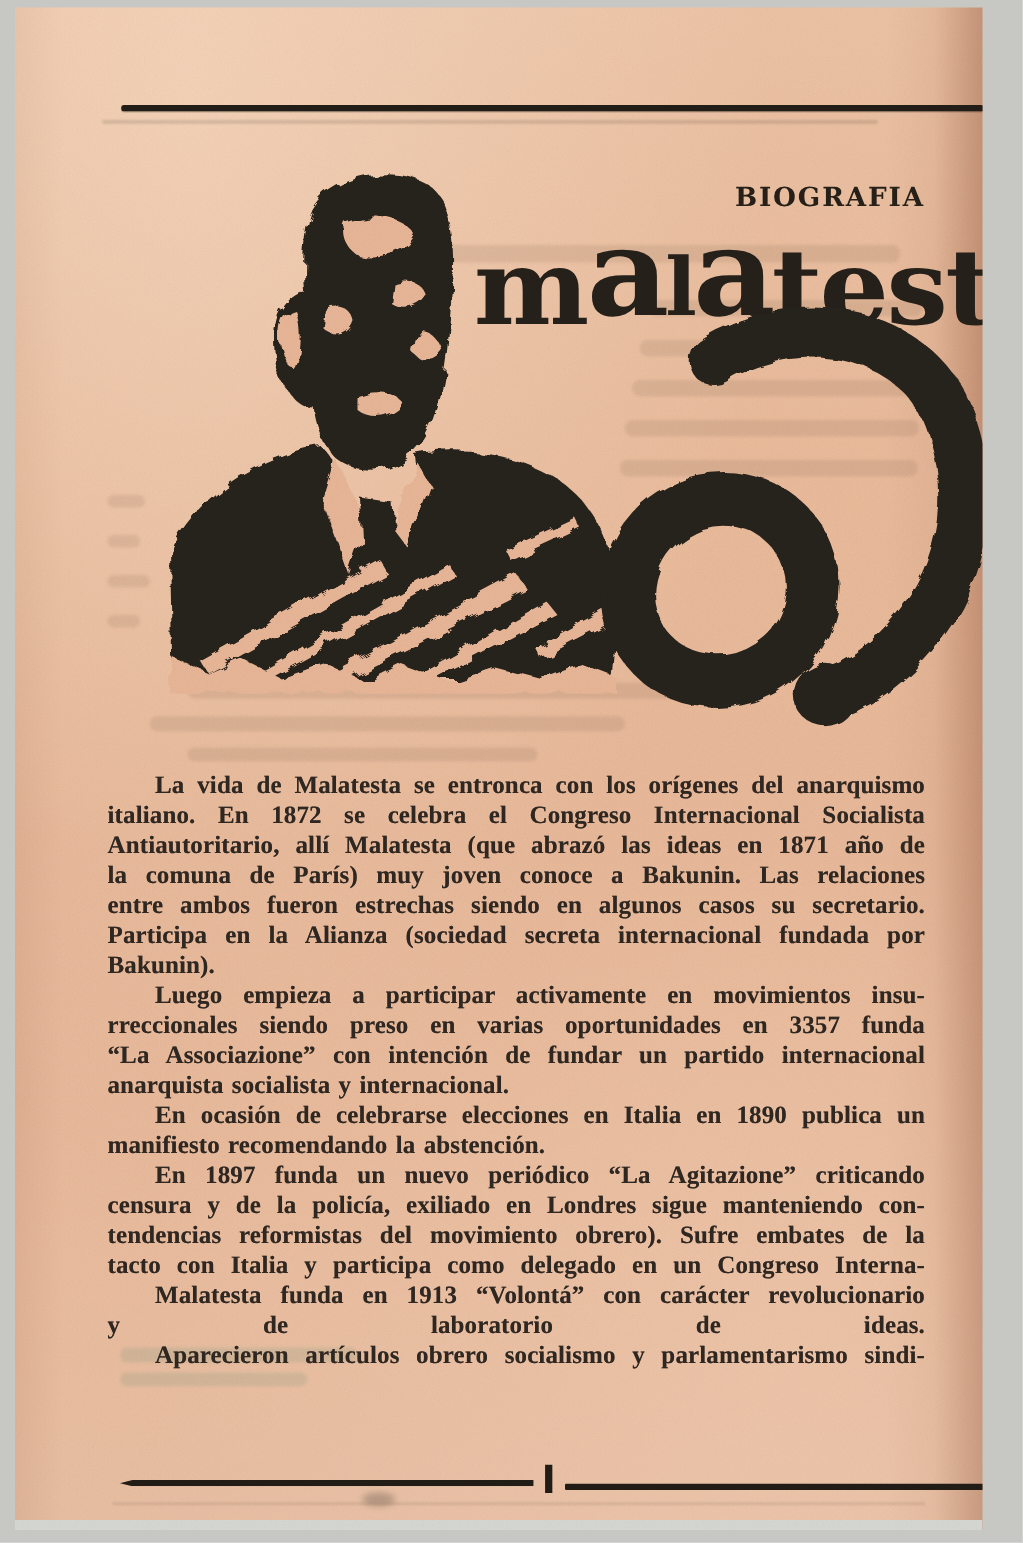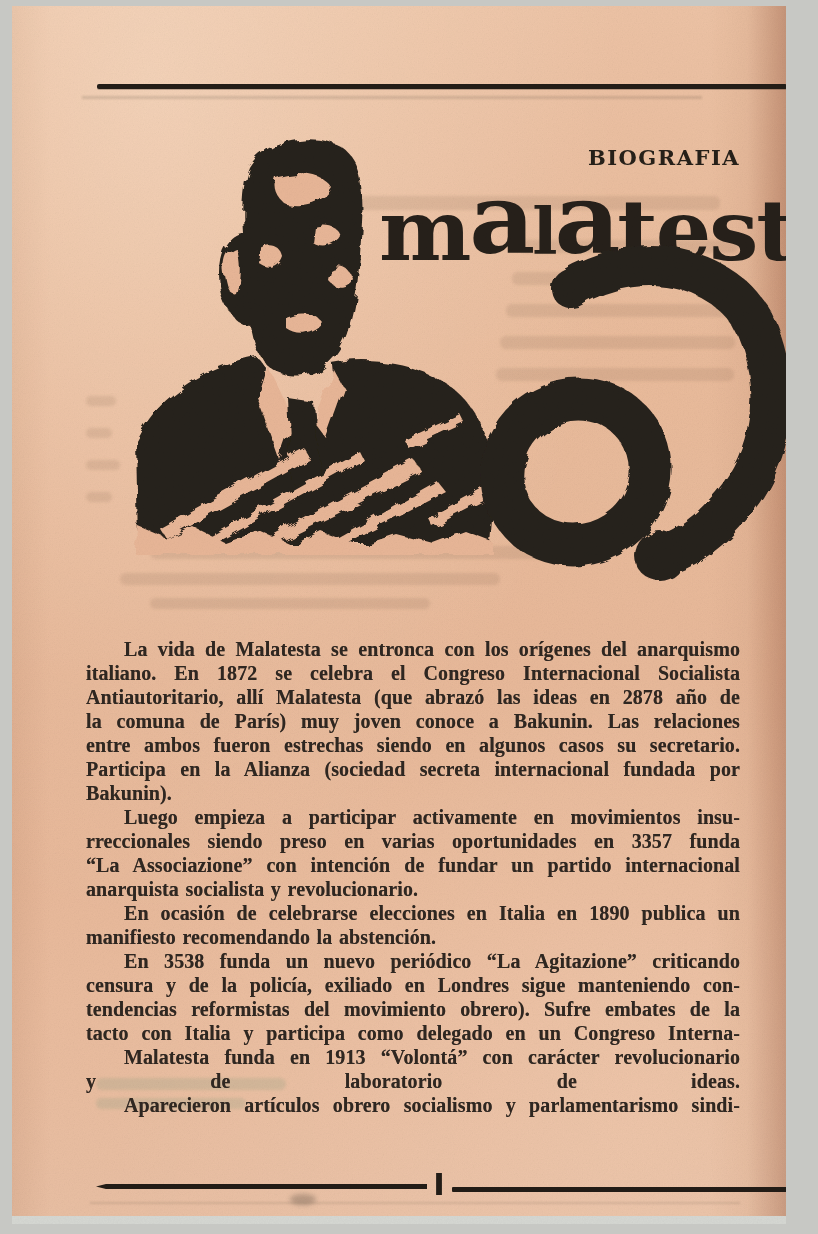--- a/index.html
+++ b/index.html
@@ -50,21 +50,20 @@
   
   .portrait{position:absolute;left:96px;top:124px;width:400px;height:425px;}
   .biga{position:absolute;left:418px;top:224px;width:392px;height:380px;overflow:visible;}
 
   
   .bodytext{
     position:absolute;left:74px;top:610px;width:654px;
     font-family:"Liberation Serif",serif;font-weight:700;font-size:20px;
     color:#2f2721;word-spacing:1.5px;letter-spacing:0.1px;
     text-shadow:0 0 0.4px rgba(47,39,33,0.55);
-    margin-top:21px;
   }
   .line{height:24px;line-height:24px;text-align:justify;text-align-last:justify;white-space:normal;}
   .line.indent{text-indent:38px;}
   .line.last{text-align-last:left;}
 
   
   .f-rule-l{position:absolute;left:84px;top:1178px;width:331px;height:5px;background:#221c16;
     clip-path:polygon(0% 50%,3% 0%,100% 0%,100% 100%,3% 100%);}
   .f-rule-r{position:absolute;left:440px;top:1181px;width:338px;height:5px;background:#221c16;border-radius:1px;}
   .f-mark{
@@ -155,32 +154,32 @@
       <g filter="url(#rough2)" fill="none" stroke="#27211b" stroke-linecap="round">
         <ellipse cx="576" cy="472" rx="75" ry="72" stroke-width="43" transform="rotate(-33 576 472)"></ellipse>
         <path d="M571,288 C645,244 740,268 762,342 C783,406 768,468 725,514 C705,536 682,551 660,557" stroke-width="40"></path>
         <circle cx="660" cy="556" r="25" fill="#27211b" stroke="none"></circle>
       </g>
     </svg>
 
     <div class="bodytext">
         <div class="line indent">La vida de Malatesta se entronca con los orígenes del anarquismo</div>
         <div class="line">italiano. En 1872 se celebra el Congreso Internacional Socialista</div>
-        <div class="line">Antiautoritario, allí Malatesta (que abrazó las ideas en 2878 año de</div>
+        <div class="line">Antiautoritario, allí Malatesta (que abrazó las ideas en 1871 año de</div>
         <div class="line">la comuna de París) muy joven conoce a Bakunin. Las relaciones</div>
         <div class="line">entre ambos fueron estrechas siendo en algunos casos su secretario.</div>
         <div class="line">Participa en la Alianza (sociedad secreta internacional fundada por</div>
         <div class="line last">Bakunin).</div>
         <div class="line indent">Luego empieza a participar activamente en movimientos insu-</div>
         <div class="line">rreccionales siendo preso en varias oportunidades en 3357 funda</div>
         <div class="line">“La Associazione” con intención de fundar un partido internacional</div>
-        <div class="line last">anarquista socialista y revolucionario.</div>
+        <div class="line last">anarquista socialista y internacional.</div>
         <div class="line indent">En ocasión de celebrarse elecciones en Italia en 1890 publica un</div>
         <div class="line last">manifiesto recomendando la abstención.</div>
-        <div class="line indent">En 3538 funda un nuevo periódico “La Agitazione” criticando</div>
+        <div class="line indent">En 1897 funda un nuevo periódico “La Agitazione” criticando</div>
         <div class="line">censura y de la policía, exiliado en Londres sigue manteniendo con-</div>
         <div class="line">tendencias reformistas del movimiento obrero). Sufre embates de la</div>
         <div class="line">tacto con Italia y participa como delegado en un Congreso Interna-</div>
         <div class="line indent">Malatesta funda en 1913 “Volontá” con carácter revolucionario</div>
         <div class="line">y de laboratorio de ideas.</div>
         <div class="line indent">Aparecieron artículos obrero socialismo y parlamentarismo sindi-</div>
       </div>
 
     <div class="f-rule-l"></div>
     <div class="f-mark">I</div>

